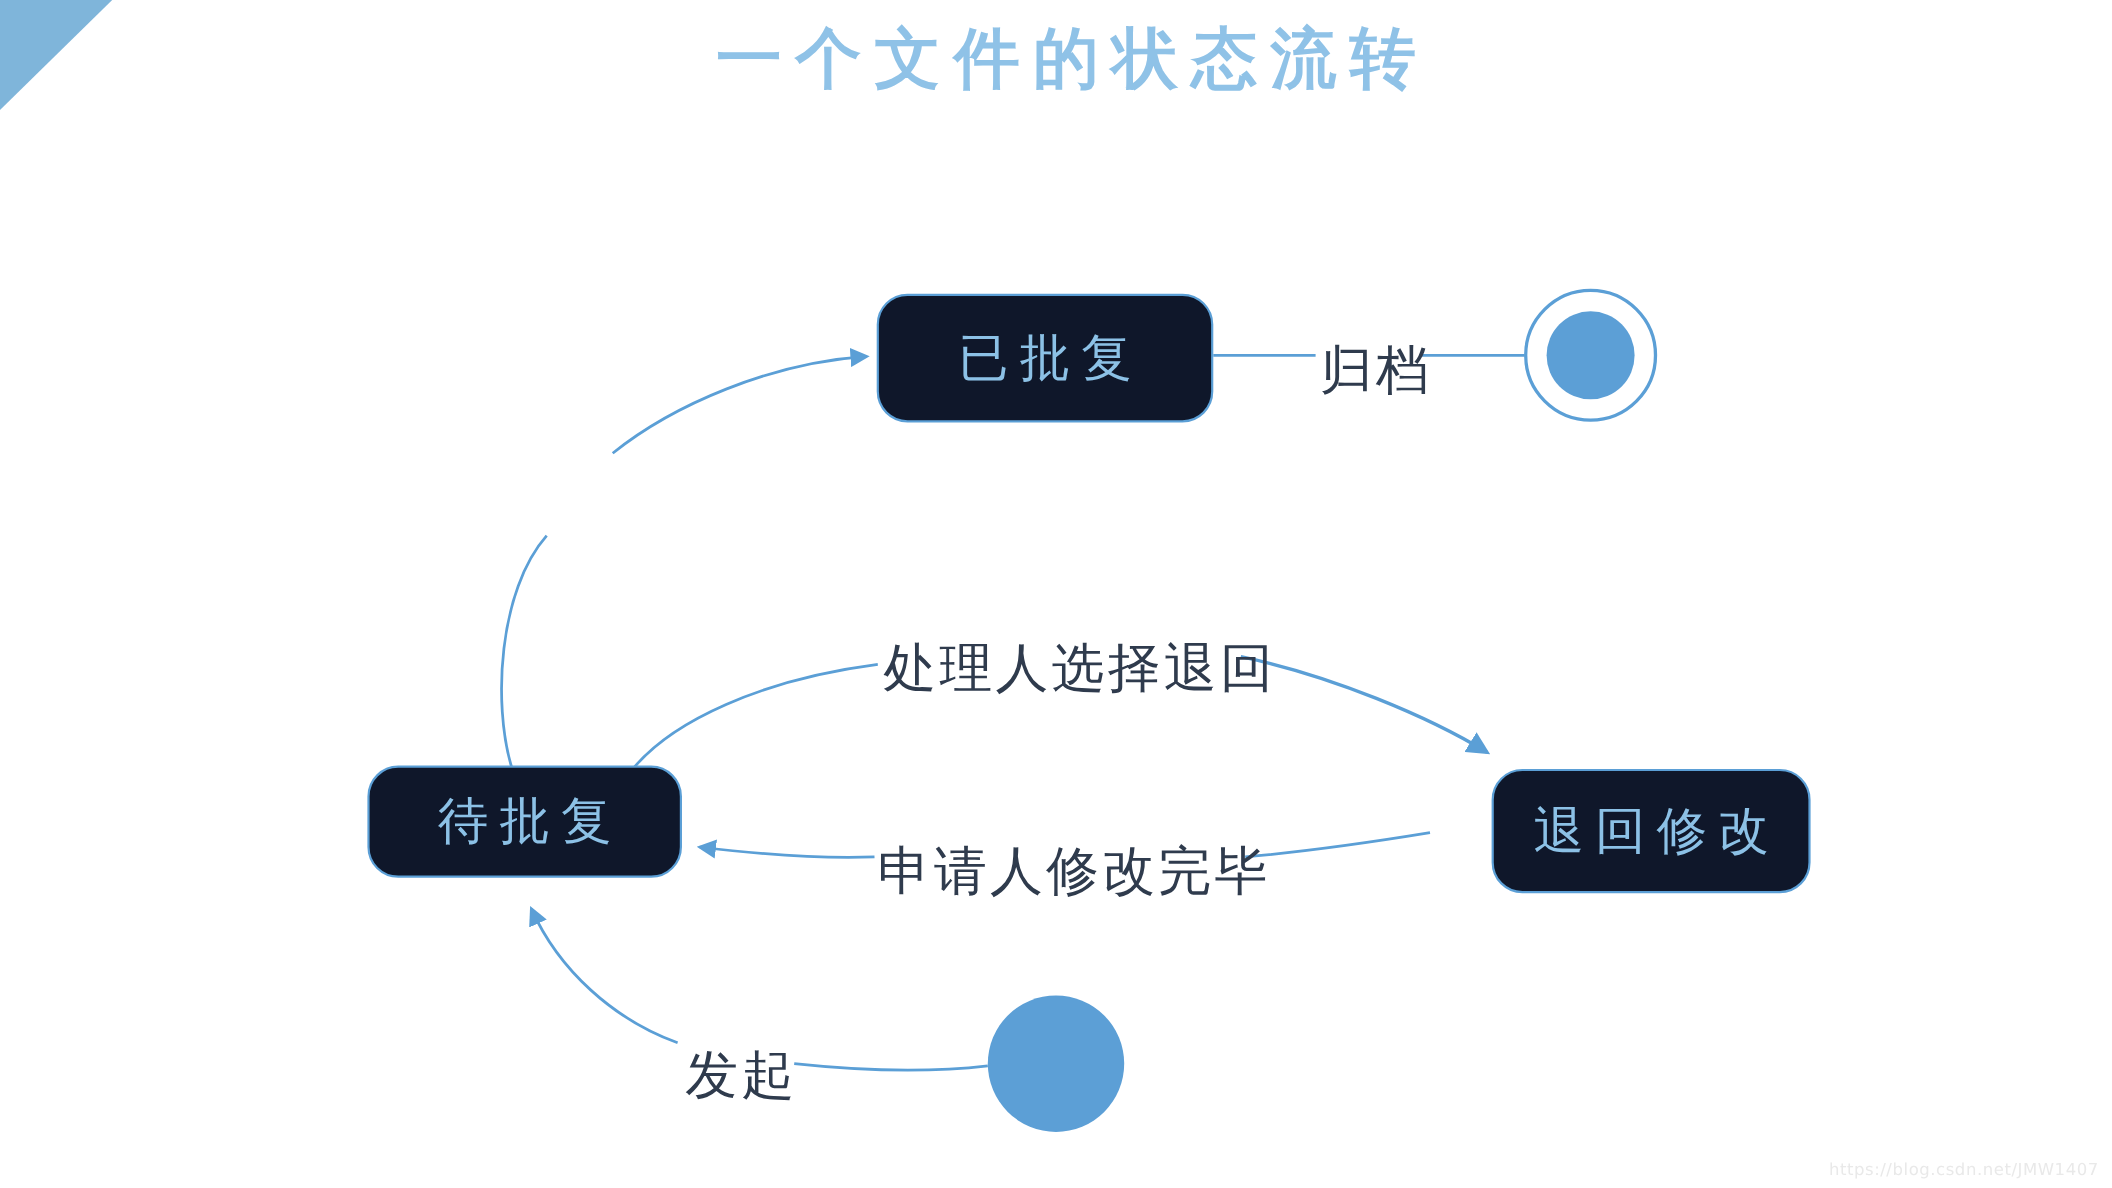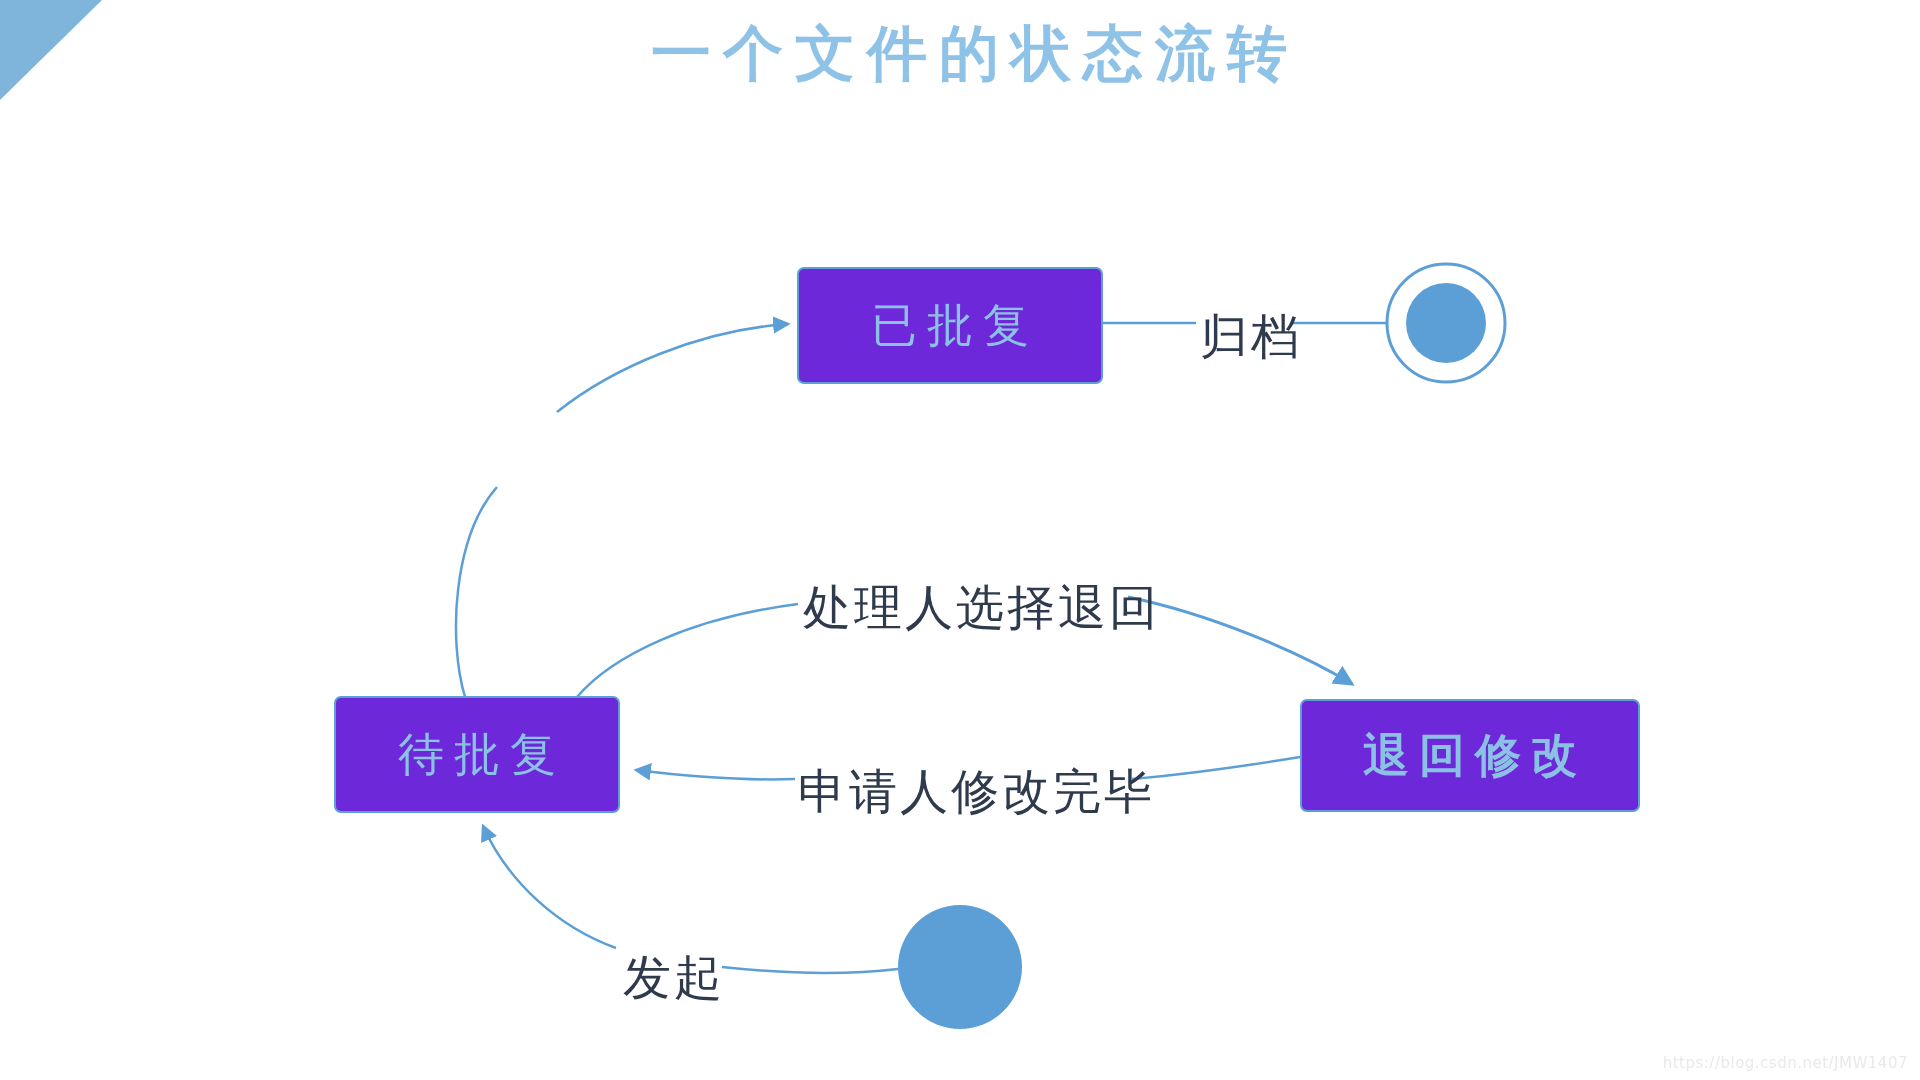--- a/index.html
+++ b/index.html
@@ -9,27 +9,27 @@
 
   .corner-triangle{position:absolute;left:0;top:0;width:0;height:0;
       border-top:100px solid #7fb5da;border-right:102px solid transparent;}
 
   .page-title{position:absolute;left:0;top:14px;width:1950px;text-align:center;
       font-size:60px;letter-spacing:12px;color:#8fc2e7;font-weight:bold;
       white-space:nowrap;}
 
   svg.diagram{position:absolute;left:0;top:0;}
 
-  .state-box{position:absolute;border:2.5px solid #5b9fd6;border-radius:7px;
-      background:#6d28d9;display:flex;align-items:center;justify-content:center;
+  .state-box{position:absolute;border:2.5px solid #5b9fd6;border-radius:28px;
+      background:#0f172a;display:flex;align-items:center;justify-content:center;
       color:#8cc1e6;font-size:46px;letter-spacing:10px;box-sizing:border-box;
       text-indent:10px;white-space:nowrap;}
   .state-approved{left:797px;top:267px;width:306px;height:117px;}
-  .state-pending{left:334px;top:696px;width:286px;height:117px;}
-  .state-returned{left:1300px;top:699px;width:340px;height:113px;font-weight:bold;}
+  .state-pending{left:334px;top:696px;width:286px;height:102px;}
+  .state-returned{left:1356px;top:699px;width:290px;height:113px;}
 
   .edge-label{position:absolute;color:#2f3b4d;font-size:48px;letter-spacing:3px;
       white-space:nowrap;}
   .lbl-approve{left:408px;top:430px;}
   .lbl-archive{left:1200px;top:305px;}
   .lbl-return{left:803px;top:576px;}
   .lbl-modified{left:798px;top:760px;}
   .lbl-initiate{left:623px;top:946px;text-align:center;}
 
   .watermark{position:absolute;right:12px;bottom:8px;color:#e9e9e9;

